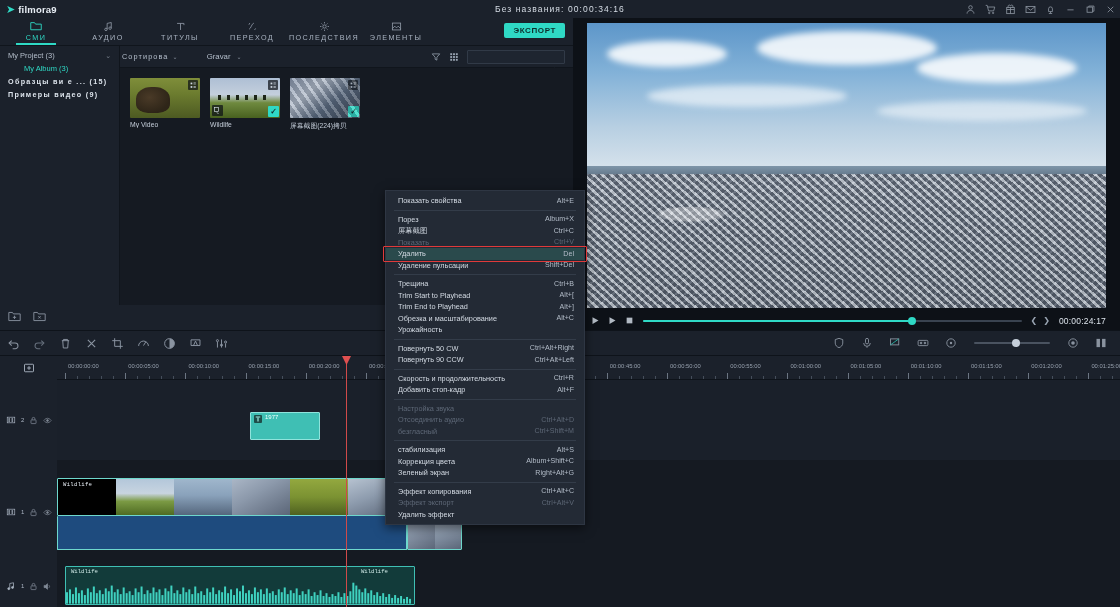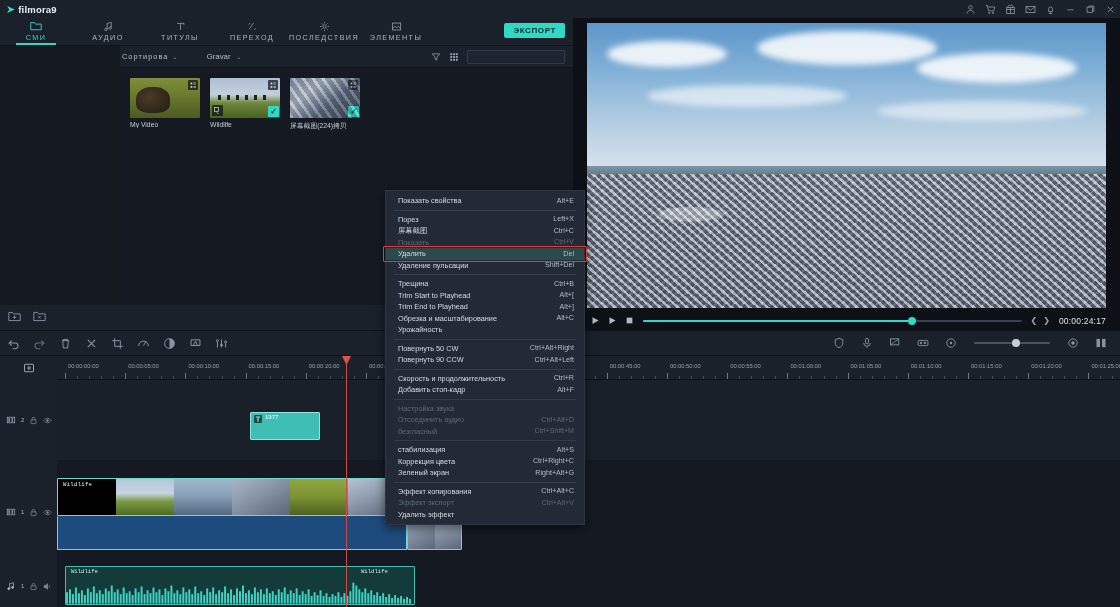--- a/index.html
+++ b/index.html
@@ -232,20 +232,21 @@
 </head>
 <body>
 
 <div id="app">
 
   <div class="titlebar">
     <div class="logo">
       <span class="logo-mark">➤</span>
       <span class="logo-text">filmora9</span>
     </div>
+    <div class="win-title">Без названия: 00:00:34:16</div>
     <div class="win-right">
       <span class="ic">
           <svg width="11" height="11" viewBox="0 0 16 16" fill="none" stroke="#b6c0cc" stroke-width="1.2">
             <circle cx="8" cy="5" r="2.6"></circle>
             <path d="M3 14c0-3 2.3-4.6 5-4.6S13 11 13 14"></path>
           </svg>
         </span>
       <span class="ic">
           <svg width="11" height="11" viewBox="0 0 16 16" fill="none" stroke="#b6c0cc" stroke-width="1.2">
             <path d="M1 2h2.2l2 8h7.4l1.6-5.6H4.2"></path>
@@ -340,20 +341,35 @@
           <svg width="11" height="11" viewBox="0 0 16 16" fill="none" stroke="#aab4c2" stroke-width="1.2">
             <rect x="2" y="3" width="12" height="10"></rect>
             <path d="M2 11l3.5-3.5L8 10l2.5-2.5L14 11"></path>
           </svg>
         </span>
       <span class="tlabel">элементы</span>
     </div>
     <div class="export-btn">ЭКСПОРТ</div>
   </div>
 
+  <div class="lib-side">
+    <div class="lib-row">
+      <span>My Project (3)</span>
+      <span class="chev">⌄</span>
+    </div>
+    <div class="lib-row sub">
+      <span>My Album (3)</span>
+    </div>
+    <div class="lib-row bold">
+      <span>Образцы ви е ... (15)</span>
+    </div>
+    <div class="lib-row bold">
+      <span>Примеры видео (9)</span>
+    </div>
+  </div>
 
   <div class="lib-top">
     <div class="sortsel">
       <span>Сортирова</span>
       <span class="chevd">⌄</span>
     </div>
     <div class="gravar">
       <span>Gravar</span>
       <span class="chevd">⌄</span>
     </div>
@@ -986,21 +1002,21 @@
   </div>
 
   <div class="ctx" id="ctxmenu">
       <div class="ctx-item">
         <span class="t">Показать свойства</span>
         <span class="k">Alt+E</span>
       </div>
       <div class="ctx-sep"></div>
       <div class="ctx-item">
         <span class="t">Порез</span>
-        <span class="k">Left+X</span>
+        <span class="k">Album+X</span>
       </div>
       <div class="ctx-item">
         <span class="t">屏幕截图</span>
         <span class="k">Ctrl+C</span>
       </div>
       <div class="ctx-item disabled">
         <span class="t">Показать</span>
         <span class="k">Ctrl+V</span>
       </div>
       <div class="ctx-item hl">
@@ -1063,21 +1079,21 @@
         <span class="t">безгласный</span>
         <span class="k">Ctrl+Shift+M</span>
       </div>
       <div class="ctx-sep"></div>
       <div class="ctx-item">
         <span class="t">стабилизация</span>
         <span class="k">Alt+S</span>
       </div>
       <div class="ctx-item">
         <span class="t">Коррекция цвета</span>
-        <span class="k">Ctrl+Right+C</span>
+        <span class="k">Album+Shift+C</span>
       </div>
       <div class="ctx-item">
         <span class="t">Зеленый экран</span>
         <span class="k">Right+Alt+G</span>
       </div>
       <div class="ctx-sep"></div>
       <div class="ctx-item">
         <span class="t">Эффект копирования</span>
         <span class="k">Ctrl+Alt+C</span>
       </div>

